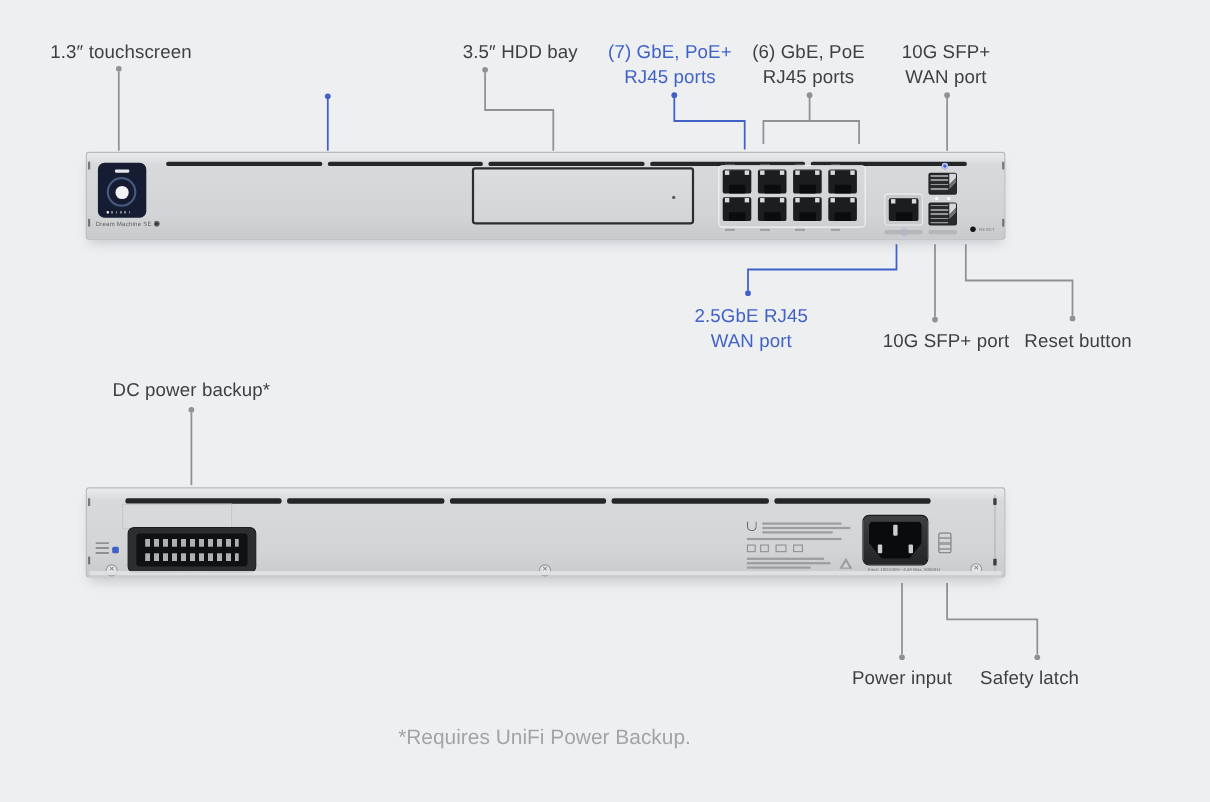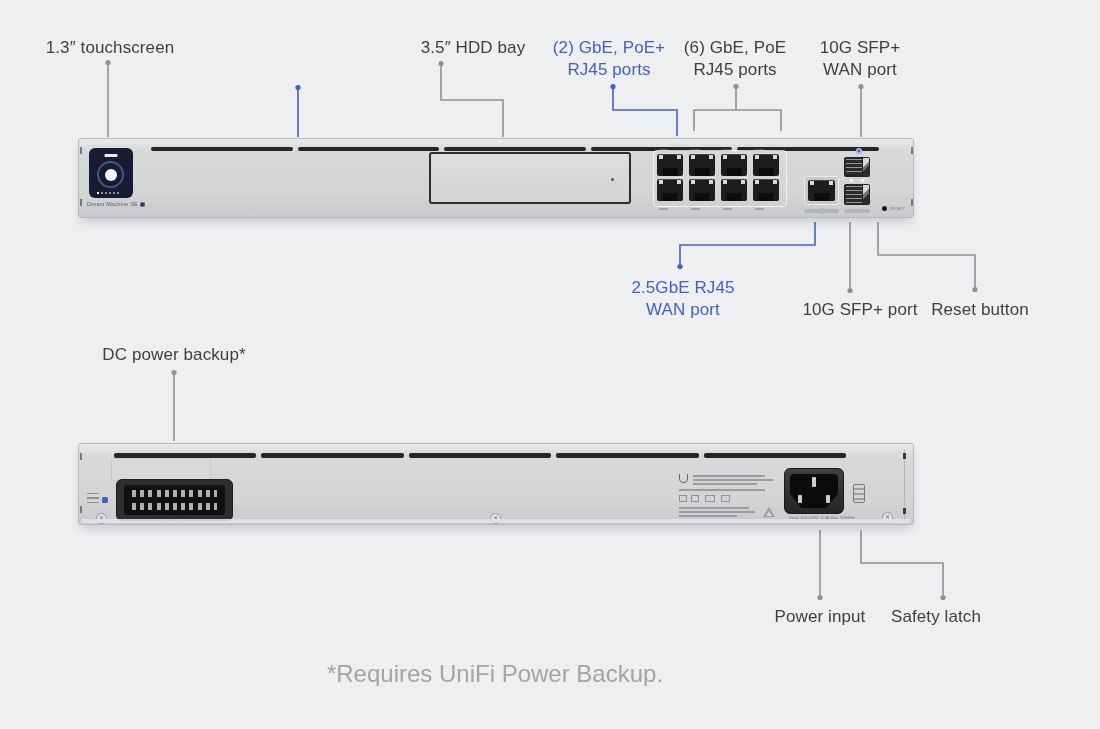--- a/index.html
+++ b/index.html
@@ -9,21 +9,21 @@
   body{background:var(--bg);font-family:"Liberation Sans","DejaVu Sans",sans-serif;}
   .canvas{position:relative;width:1100px;height:686px;background:var(--bg);overflow:hidden}
   svg.lines{position:absolute;left:0;top:0;z-index:1}
   .ln path{fill:none;stroke-width:1.6px}
   .ln.gray path{stroke:var(--line)} .ln.gray circle{fill:var(--line)}
   .ln.blue path{stroke:var(--accent)} .ln.blue circle{fill:var(--accent)}
 
   .callout{position:absolute;z-index:2;text-align:center;font-size:17px;line-height:22px;
            color:var(--label);white-space:pre-line;letter-spacing:.1px}
   .callout.blue{color:var(--accent)}
-  .footnote{position:absolute;z-index:2;font-size:24px;color:var(--muted);text-align:center}
+  .footnote{position:absolute;z-index:2;font-size:19px;color:var(--muted);text-align:center}
 
   .device{position:absolute;left:78px;width:836px;z-index:2;border:1px solid #b7b9bb;border-radius:3px;
           background:linear-gradient(180deg,#e9ebec 0%,#d7d9db 14%,#d2d4d6 70%,#c8cacc 100%);
           box-shadow:0 6px 10px -3px rgba(90,95,100,.28)}
   .device.rear::after{content:"";position:absolute;left:2px;right:2px;bottom:1px;height:4px;
           background:#e0e2e4;border-radius:2px;opacity:.9}
   .tick{position:absolute;width:2px;height:7px;background:#44464a;opacity:.65}
   .vents{position:absolute;display:flex;gap:5px}
   .vent{flex:1;background:#242628;border-radius:2px}
 
@@ -158,21 +158,21 @@
         <path d="M820 530 V595"></path>
       </g>
     <g class="ln gray">
       <circle cx="943" cy="597.5" r="2.6"></circle>
         <path d="M861 530 V563 H943 V595"></path>
       </g>
   </svg>
 
   <div class="callout" style="left:30px;top:37px;width:160px">1.3″ touchscreen</div>
   <div class="callout" style="left:393px;top:37px;width:160px">3.5″ HDD bay</div>
-  <div class="callout blue" style="left:528px;top:37px;width:162px">(2) GbE, PoE+
+  <div class="callout blue" style="left:528px;top:37px;width:162px">(7) GbE, PoE+
 RJ45 ports</div>
   <div class="callout" style="left:656px;top:37px;width:158px">(6) GbE, PoE
 RJ45 ports</div>
   <div class="callout" style="left:781px;top:37px;width:158px">10G SFP+
 WAN port</div>
   <div class="callout blue" style="left:603px;top:277px;width:160px">2.5GbE RJ45
 WAN port</div>
   <div class="callout" style="left:770px;top:299px;width:180px">10G SFP+ port</div>
   <div class="callout" style="left:94px;top:344px;width:160px">DC power backup*</div>
   <div class="callout" style="left:900px;top:299px;width:160px">Reset button</div>

